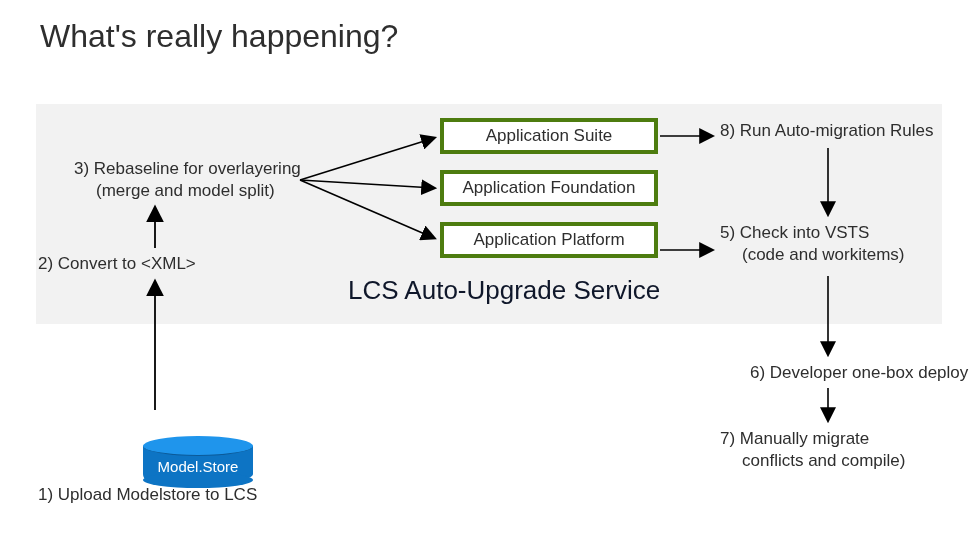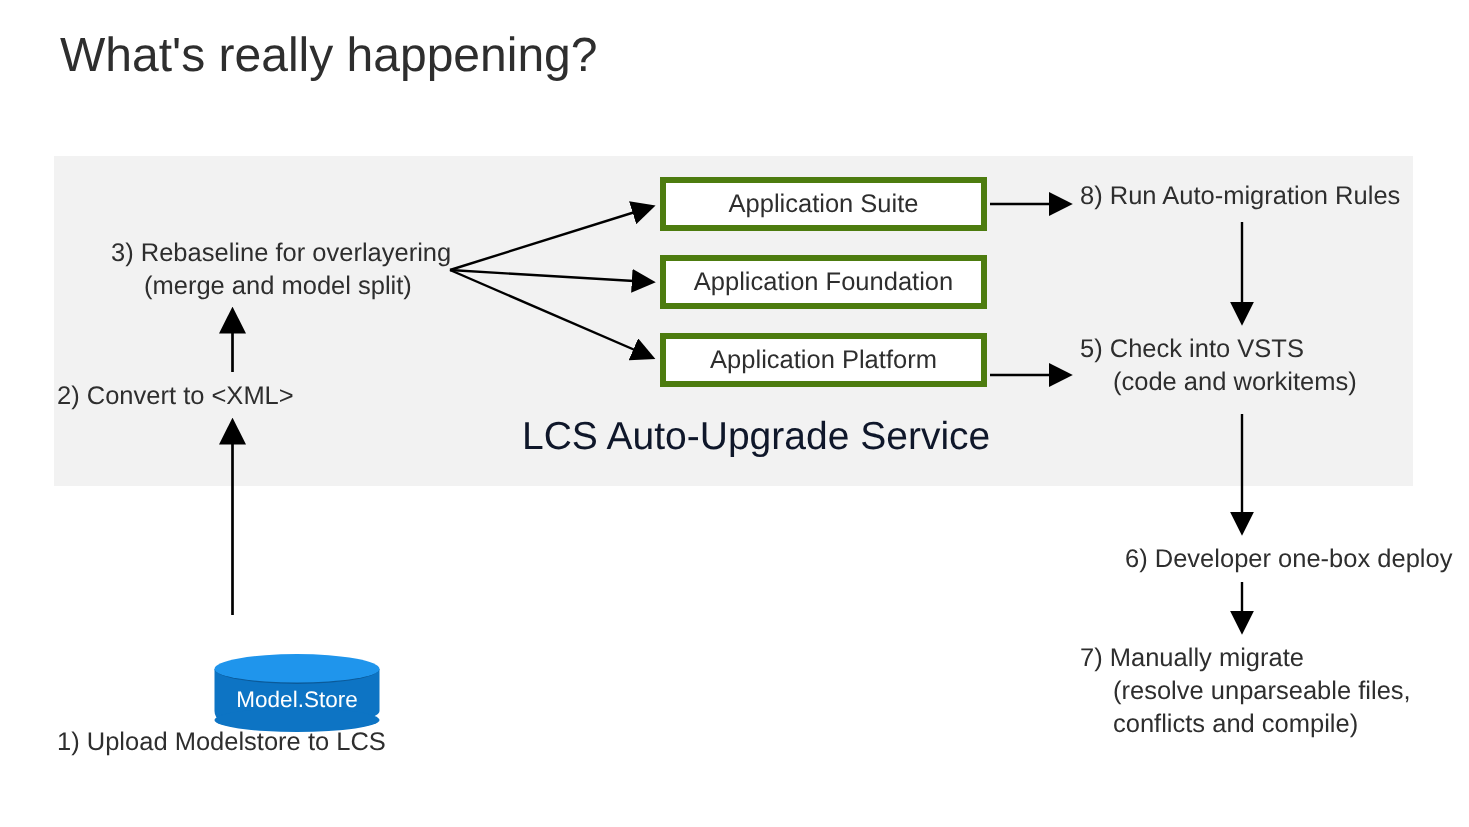--- a/index.html
+++ b/index.html
@@ -139,21 +139,20 @@
   <span class="indent">(merge and model split)</span>
 </div>
 <div class="step step4">8) Run Auto-migration Rules</div>
 <div class="step step5">
   <span>5) Check into VSTS</span><br>
   <span class="indent">(code and workitems)</span>
 </div>
 <div class="step step6">6) Developer one-box deploy</div>
 <div class="step step7">
   <span>7) Manually migrate</span><br>
-  <span class="indent">(resolve unparseable files,</span>
   <span class="indent">conflicts and compile)</span>
 </div>
 
 <div class="cylinder">
   <div class="cyl-body"></div>
   <div class="cyl-top"></div>
   <div class="cyl-label">Model.Store</div>
 </div>
 
 <svg class="arrows">

